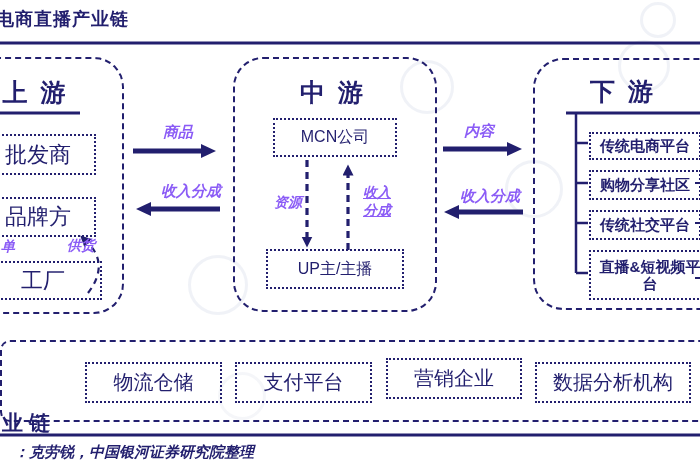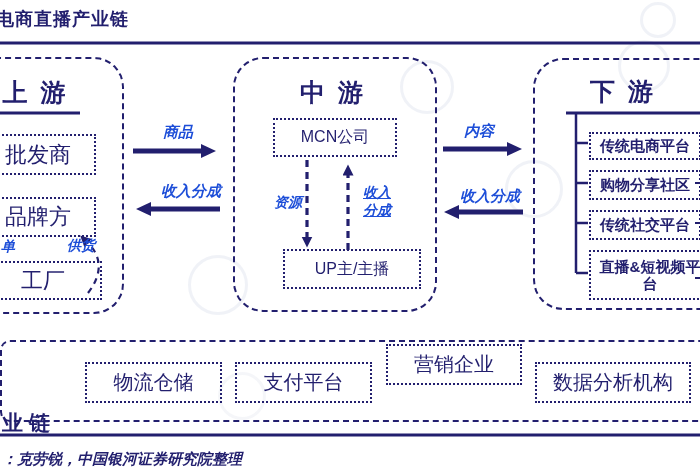--- a/index.html
+++ b/index.html
@@ -13,21 +13,21 @@
     text-align:center;color:#221f6e;background:transparent;line-height:1.15;
   }
   .big-box{font-size:22px;}
   .mid-box{font-size:16px;}
   .small-box{font-size:15px;font-weight:bold;}
   .sup-box{font-size:20px;}
   .panel-title{position:absolute;font-size:25px;font-weight:bold;letter-spacing:3px;text-align:center;white-space:nowrap;}
   .header-title{position:absolute;font-size:18px;font-weight:bold;letter-spacing:1px;white-space:nowrap;}
   .kai{
     position:absolute;font-family:"DejaVu Serif","Liberation Serif",serif;font-style:italic;
-    font-size:15px;font-weight:bold;text-align:center;white-space:nowrap;color:#1d4ed8;
+    font-size:15px;font-weight:bold;text-align:center;white-space:nowrap;color:#8b5cf6;
   }
   .kai-sm{font-size:14px;}
   .support-label{position:absolute;font-size:21px;font-weight:bold;letter-spacing:6px;line-height:30px;white-space:pre;}
   .source-line{
     position:absolute;font-family:"DejaVu Serif","Liberation Serif",serif;font-style:italic;
     font-size:15px;font-weight:bold;white-space:nowrap;color:#221f6e;
   }
   .wm{position:absolute;border:3px solid #8d9bbf;border-radius:50%;opacity:0.13;pointer-events:none;}
   svg.overlay{position:absolute;left:0;top:0;pointer-events:none;}
   svg .ink{stroke:#221f6e;fill:none;}
@@ -106,21 +106,21 @@
 
   <div class="panel-title" style="left:233px;top:76px;width:200px;">中 游</div>
   <div class="box mid-box" style="left:273px;top:118px;width:120px;height:35px;">
     <span>MCN公司</span>
   </div>
   <div class="kai kai-sm" style="left:265px;top:194px;width:46px;">资源</div>
   <div class="kai kai-sm" style="left:352px;top:184px;width:50px;line-height:17.5px;white-space:normal;text-decoration:underline;">
     <span style="display:block;">收入</span>
     <span style="display:block;">分成</span>
   </div>
-  <div class="box mid-box" style="left:283px;top:249px;width:134px;height:36px;">
+  <div class="box mid-box" style="left:266px;top:249px;width:134px;height:36px;">
     <span>UP主/主播</span>
   </div>
 
   <div class="panel-title" style="left:553px;top:75px;width:140px;">下 游</div>
   <div class="box small-box" style="left:589px;top:132px;width:108px;height:24px;">
     <span>传统电商平台</span>
   </div>
   <div class="box small-box" style="left:589px;top:170px;width:108px;height:26px;">
     <span>购物分享社区</span>
   </div>
@@ -134,22 +134,22 @@
   <div class="support-label" style="left:2px;top:348px;">
     <span style="display:block;">业链</span>
     
   </div>
   <div class="box sup-box" style="left:85px;top:362px;width:133px;height:37px;">
     <span>物流仓储</span>
   </div>
   <div class="box sup-box" style="left:235px;top:362px;width:133px;height:37px;">
     <span>支付平台</span>
   </div>
-  <div class="box sup-box" style="left:386px;top:344px;width:132px;height:37px;font-family:Liberation Serif, serif;">
+  <div class="box sup-box" style="left:386px;top:358px;width:132px;height:37px;font-family:Liberation Serif, serif;">
     <span>营销企业</span>
   </div>
   <div class="box sup-box" style="left:535px;top:362px;width:152px;height:37px;">
     <span>数据分析机构</span>
   </div>
 
-  <div class="source-line" style="left:2px;top:443px;margin-top:7px;">：克劳锐，中国银河证券研究院整理</div>
+  <div class="source-line" style="left:14px;top:443px;">：克劳锐，中国银河证券研究院整理</div>
 
 </div>
 
 </body></html>

